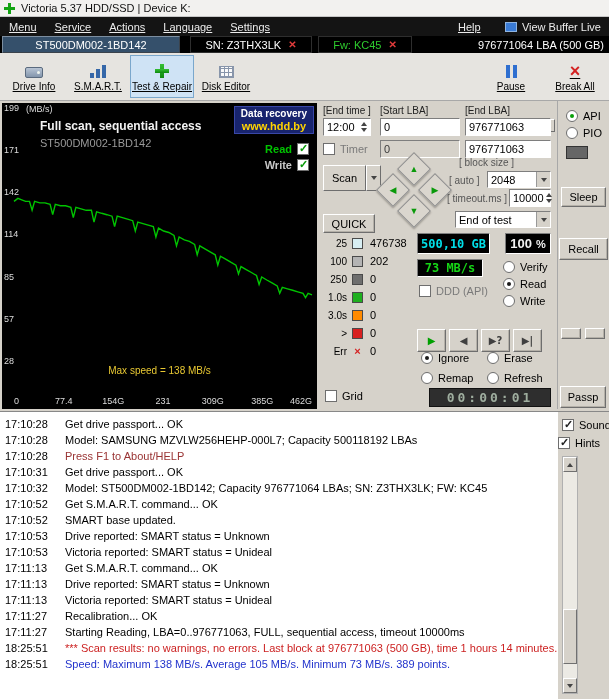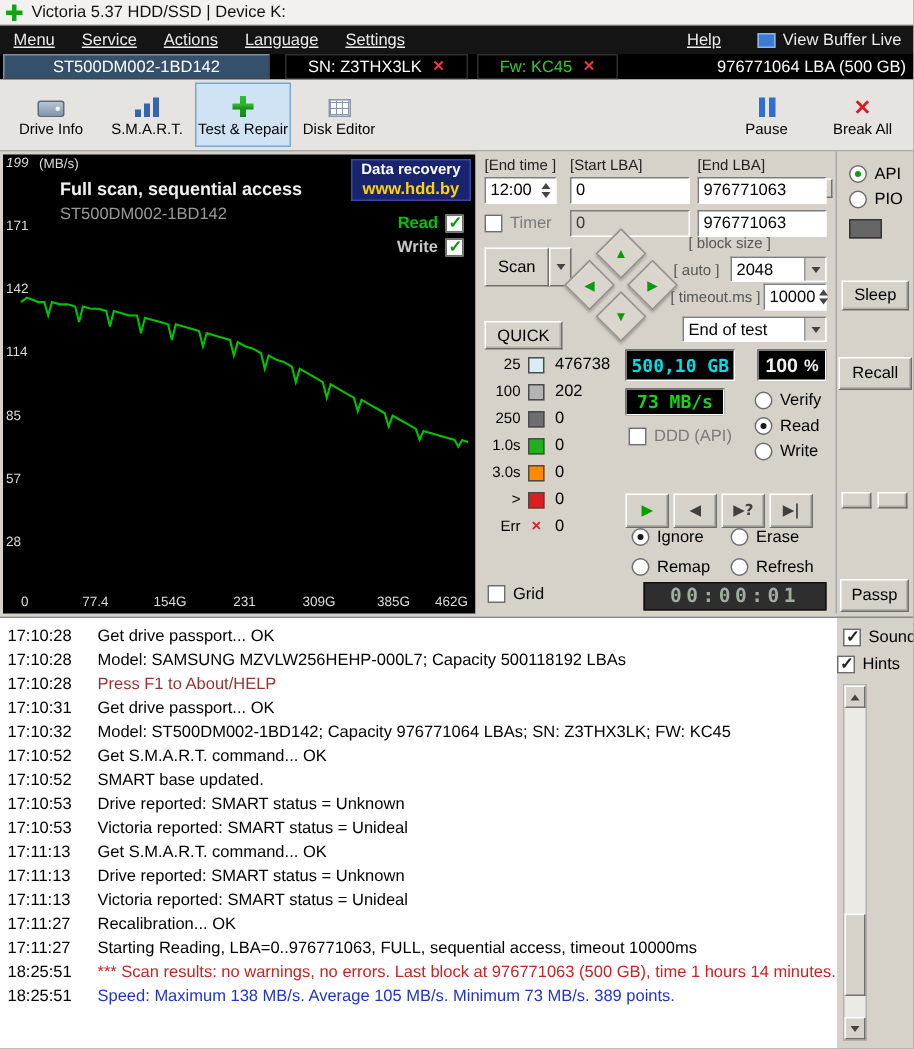--- a/index.html
+++ b/index.html
@@ -25,21 +25,21 @@
   
   .devbar{position:absolute;left:0;top:36px;width:609px;height:17px;background:#000;color:#fff;}
   .seg{position:absolute;top:0;height:17px;display:flex;align-items:center;justify-content:center;font-size:11px;white-space:nowrap;}
   .seg-model{left:2px;width:178px;background:#35506b;border:1px outset #7c8ea0;}
   .seg-sn{left:190px;width:122px;background:#000;border:1px solid #2e2e2e;}
   .seg-fw{left:318px;width:94px;background:#000;border:1px solid #2e2e2e;color:#2ecc2e;}
   .seg-cap{right:5px;}
   .seg-x{color:#e23c3c;font-weight:bold;margin-left:7px;font-size:10px;line-height:10px;}
 
   
-  .toolbar{position:absolute;left:0;top:53px;width:609px;height:48px;background:#e6e4e0;border-bottom:1px solid #a8a8a8;display:flex;align-items:stretch;padding:2px;}
+  .toolbar{position:absolute;left:0;top:53px;width:609px;height:48px;background:#e6e4e0;border-bottom:1px solid #a8a8a8;display:flex;align-items:stretch;padding:2px;text-decoration:underline;}
   #toolbar-buttons{display:flex;}
   .tbtn{width:64px;display:flex;flex-direction:column;align-items:center;justify-content:center;gap:3px;font-size:10px;border:1px solid transparent;white-space:nowrap;}
   .tbtn.active{background:#cfe3f5;border:1px solid #7aa7cc;}
   .icw{height:16px;display:flex;align-items:flex-end;justify-content:center;}
   .tb-right{margin-left:auto;display:flex;}
   .drive-shape{display:block;width:18px;height:11px;background:linear-gradient(#b8c4d4,#8496ac);border:1px solid #5a6a7e;border-radius:2px;position:relative;}
   .drive-shape::after{content:"";position:absolute;right:2px;top:3px;width:3px;height:3px;background:#eef4ee;border-radius:50%;}
   .bars{display:flex;align-items:flex-end;gap:2px;height:13px;}
   .bars i{display:block;width:4px;background:#3567a8;}
   .folder-shape{display:block;width:17px;height:11px;background:linear-gradient(#7cc87c,#3f9c3f);border:1px solid #2e7a2e;border-radius:1px;position:relative;margin-top:3px;}
@@ -217,21 +217,21 @@
         <span>Break All</span>
       </span>
     </span>
   </div>
 
   <div class="chart">
     <svg id="trace-svg" width="315" height="306">
         <polyline points="12.0,98.4 15.9,95.4 19.7,96.9 23.6,98.4 27.5,98.4 30.1,107.3 32.6,98.4 37.8,99.9 43.0,99.9 48.1,101.4 50.7,111.7 53.3,101.4 58.4,102.8 63.6,102.8 68.8,104.3 71.3,114.7 73.9,104.3 79.1,105.8 84.2,107.3 89.4,107.3 92.0,119.1 94.6,108.8 99.7,110.3 104.9,111.7 110.0,113.2 112.6,123.6 115.2,113.2 120.4,114.7 125.5,116.2 130.7,117.7 133.3,128.0 135.8,119.1 141.0,120.6 146.2,122.1 151.3,123.6 153.9,134.0 156.5,125.1 161.6,128.0 166.8,129.5 172.0,132.5 174.5,142.9 177.1,134.0 182.3,136.9 187.4,138.4 192.6,141.4 195.2,151.8 197.8,142.9 202.9,145.8 208.1,148.8 213.2,151.8 215.8,162.1 218.4,153.2 223.6,156.2 228.7,159.2 233.9,162.1 236.5,171.0 239.0,163.6 244.2,166.6 249.4,169.5 254.5,172.5 257.1,181.4 259.7,174.0 264.8,177.0 270.0,179.9 275.2,182.9 277.7,190.3 280.3,184.4 285.5,185.9 290.6,187.3 295.8,188.8 301.0,190.3 303.5,194.7 306.1,190.3 310.0,191.8" fill="none" stroke="#00c400" stroke-width="1.4"></polyline>
       </svg>
     <div id="yticks">
-        <div class="ytick" style="top: 5px; font-style: italic;">199</div>
+        <div class="ytick" style="top: 5px;">199</div>
         <div class="ytick" style="top: 46.5075px;">171</div>
         <div class="ytick" style="top: 89.4975px;">142</div>
         <div class="ytick" style="top: 131.005px;">114</div>
         <div class="ytick" style="top: 173.995px;">85</div>
         <div class="ytick" style="top: 215.503px;">57</div>
         <div class="ytick" style="top: 258.492px;">28</div>
       </div>
     <div class="unit">(MB/s)</div>
     <div id="xticks">
         <div class="xtick" style="left: 12px; transform: none;">0</div>
@@ -251,20 +251,21 @@
     <div class="legend" id="legend">
         <div class="leg-row">
           <span style="color: rgb(0, 196, 0);">Read</span>
           <span class="cb g checked"></span>
         </div>
         <div class="leg-row">
           <span style="color: rgb(200, 200, 200);">Write</span>
           <span class="cb g checked"></span>
         </div>
       </div>
+    <div class="c-note">Max speed = 138 MB/s</div>
   </div>
 
   <div class="panel">
     <div class="lbl" style="left:6px;top:4px">[End time ]</div>
     <div class="lbl" style="left:63px;top:4px">[Start LBA]</div>
     <button class="tiny" style="left:118px;top:2px">CUR</button>
     <div class="lbl" style="left:148px;top:4px">[End LBA]</div>
     <button class="tiny" style="left:190px;top:2px">CUR</button>
     <button class="tiny" style="left:213px;top:2px">MAX</button>
 

